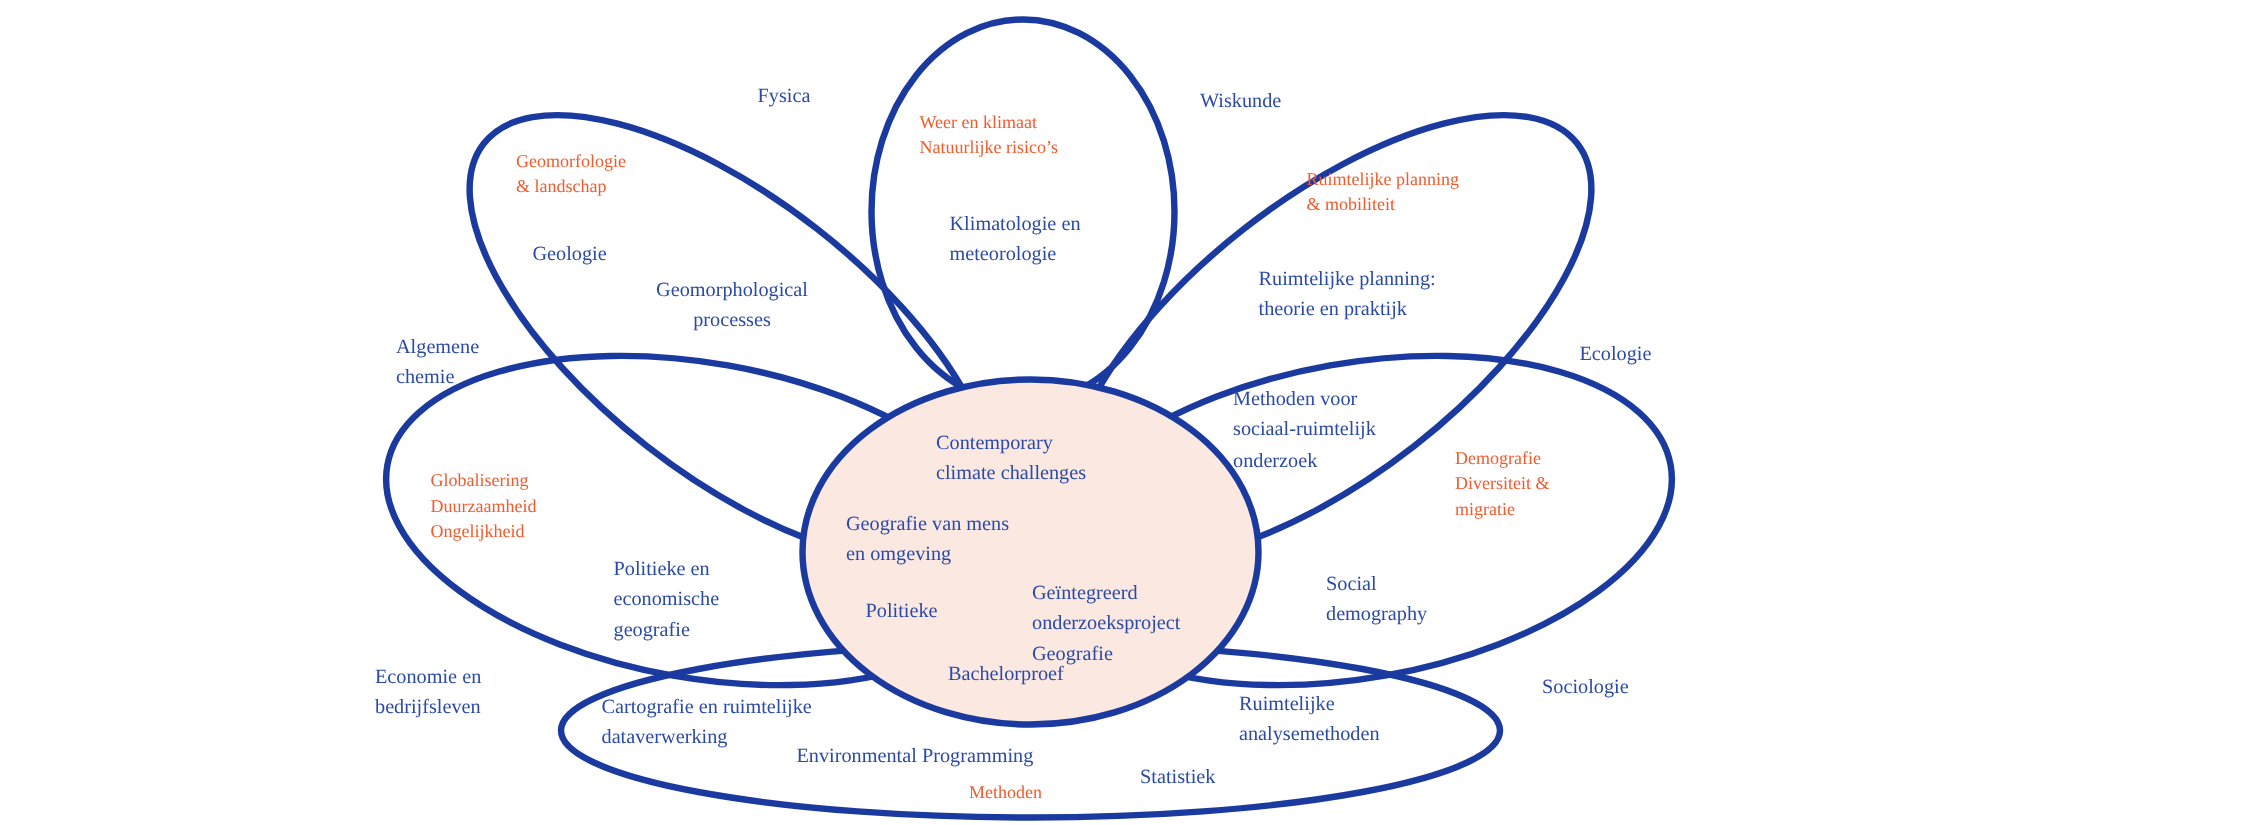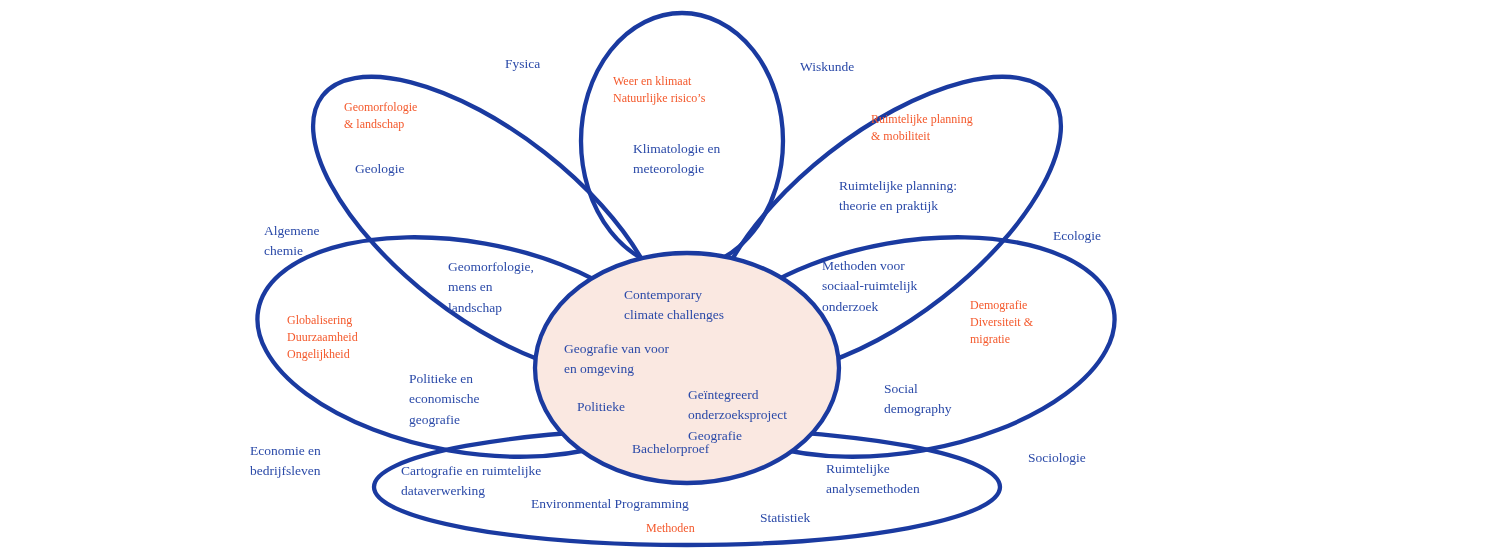--- a/index.html
+++ b/index.html
@@ -70,43 +70,42 @@
 Duurzaamheid
 Ongelijkheid</div>
   <div class="lbl orange" style="left:970px; top:297px">Demografie
 Diversiteit &amp;
 migratie</div>
   <div class="lbl orange" style="left:646px; top:520px">Methoden</div>
 
   <div class="lbl" style="left:633px; top:139px">Klimatologie en
 meteorologie</div>
   <div class="lbl" style="left:355px; top:159px">Geologie</div>
-  <div class="lbl" style="left:448px; top:257px">Geomorfologie,
-mens en
-landschap</div>
+  <div class="lbl ctr" style="left:408px; top:183px; width:160px">Geomorphological
+processes</div>
   <div class="lbl" style="left:839px; top:176px">Ruimtelijke planning:
 theorie en praktijk</div>
   <div class="lbl" style="left:822px; top:256px">Methoden voor
 sociaal-ruimtelijk
 onderzoek</div>
   <div class="lbl" style="left:409px; top:369px">Politieke en
 economische
 geografie</div>
   <div class="lbl" style="left:884px; top:379px">Social
 demography</div>
   <div class="lbl" style="left:401px; top:461px">Cartografie en ruimtelijke
 dataverwerking</div>
   <div class="lbl" style="left:826px; top:459px">Ruimtelijke
 analysemethoden</div>
   <div class="lbl" style="left:531px; top:494px">Environmental Programming</div>
   <div class="lbl" style="left:760px; top:508px">Statistiek</div>
 
   <div class="lbl" style="left:624px; top:285px">Contemporary
 climate challenges</div>
-  <div class="lbl" style="left:564px; top:339px">Geografie van voor
+  <div class="lbl" style="left:564px; top:339px">Geografie van mens
 en omgeving</div>
   <div class="lbl" style="left:577px; top:397px">Politieke</div>
   <div class="lbl" style="left:688px; top:385px">Geïntegreerd
 onderzoeksproject
 Geografie</div>
   <div class="lbl" style="left:632px; top:439px">Bachelorproef</div>
 
 </div>
 
 </body></html>

